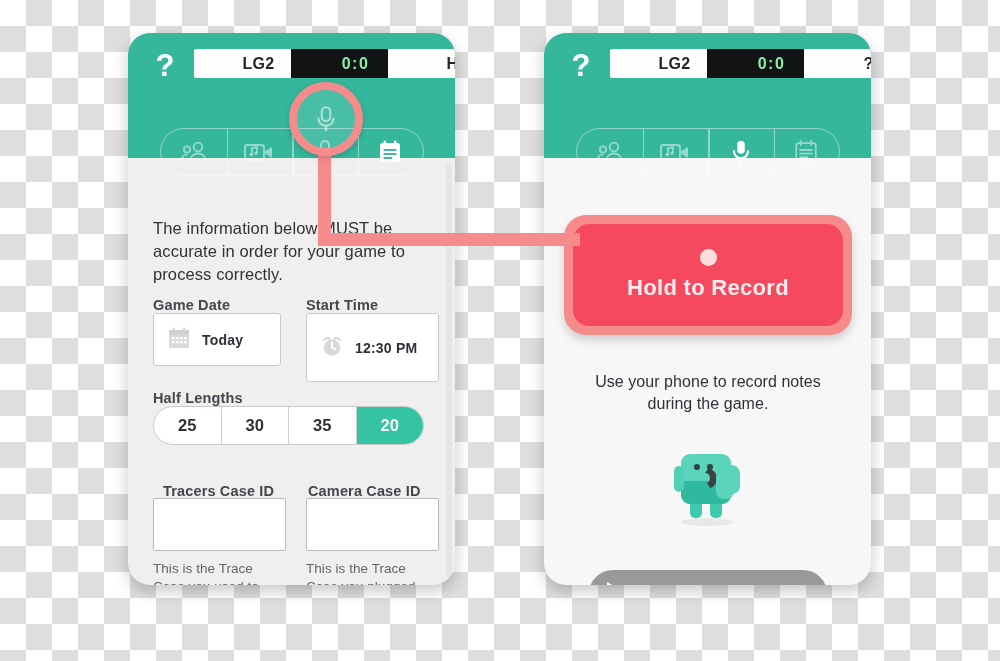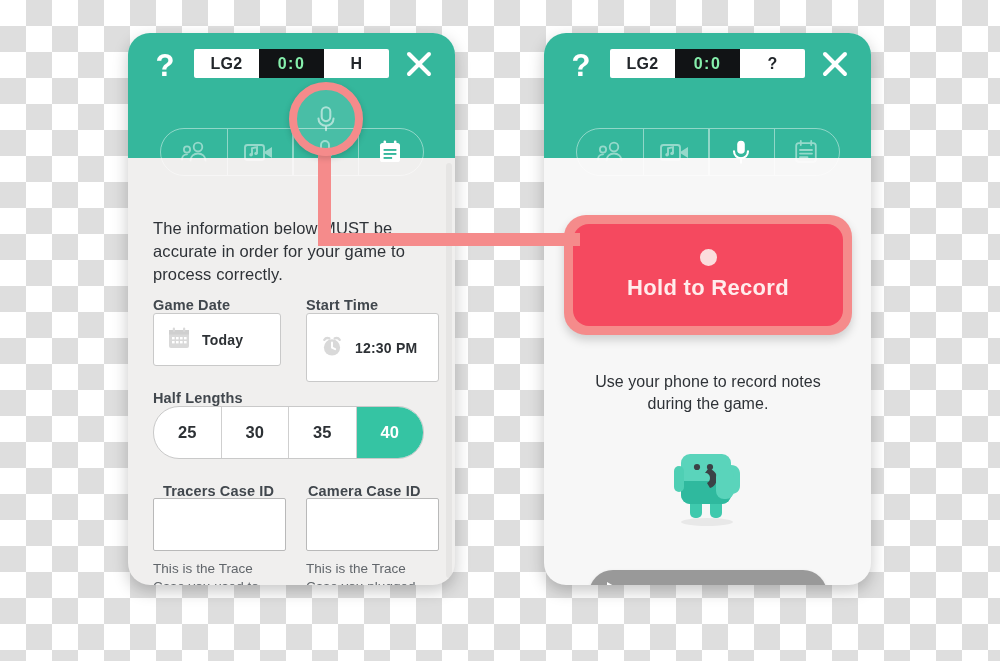--- a/index.html
+++ b/index.html
@@ -78,20 +78,21 @@
     width: 65px;
     height: 29px;
     background: #ffffff;
     color: #22262a;
     font-size: 16px;
     font-weight: bold;
     display: flex;
     align-items: center;
     justify-content: center;
     letter-spacing: 0.3px;
+    padding-left: 32px;
   }
   .sb-cell.score {
     background: #111315;
     color: #86efac;
     letter-spacing: 1.5px;
     text-align: right;
   }
   .close-x {
     position: absolute;
     right: 22px; top: 9px;
@@ -198,21 +199,21 @@
     font-size: 14px;
     font-weight: bold;
     color: #2d3135;
     letter-spacing: 0.2px;
   }
 
   
   .segwrap {
     position: absolute;
     left: 154px; top: 249px;
-    width: 271px; height: 53px;
+    width: 271px; height: 39px;
     border: 1px solid #c9c9c9;
     border-radius: 26px;
     background: #ffffff;
     box-sizing: border-box;
     display: flex;
     overflow: hidden;
   }
   .seg {
     flex: 1 1 0;
     display: flex;
@@ -443,21 +444,21 @@
           </svg>
         </span>
         <span class="wb-txt">12:30 PM</span>
       </div>
 
       <div class="fieldlabel" style="left:25px; top:224px;">Half Lengths</div>
       <div class="segwrap" style="left:25px; top:248px;">
         <div class="seg">25</div>
         <div class="seg">30</div>
         <div class="seg">35</div>
-        <div class="seg active">40</div>
+        <div class="seg active">20</div>
       </div>
 
       <div class="fieldlabel" style="left:35px; top:317px;">Tracers Case ID</div>
       <div class="idbox" style="left:25px; top:340px; width:133px; height:53px;"></div>
       <div class="helptxt" style="left:25px; top:402px; width:128px;">This is the Trace Case you used to upload Tracers.</div>
 
       <div class="fieldlabel" style="left:180px; top:317px;">Camera Case ID</div>
       <div class="idbox" style="left:178px; top:340px; width:133px; height:53px;"></div>
       <div class="helptxt" style="left:178px; top:402px; width:130px;">This is the Trace Case you plugged your Trace Cam into to upload Video.</div>
 

